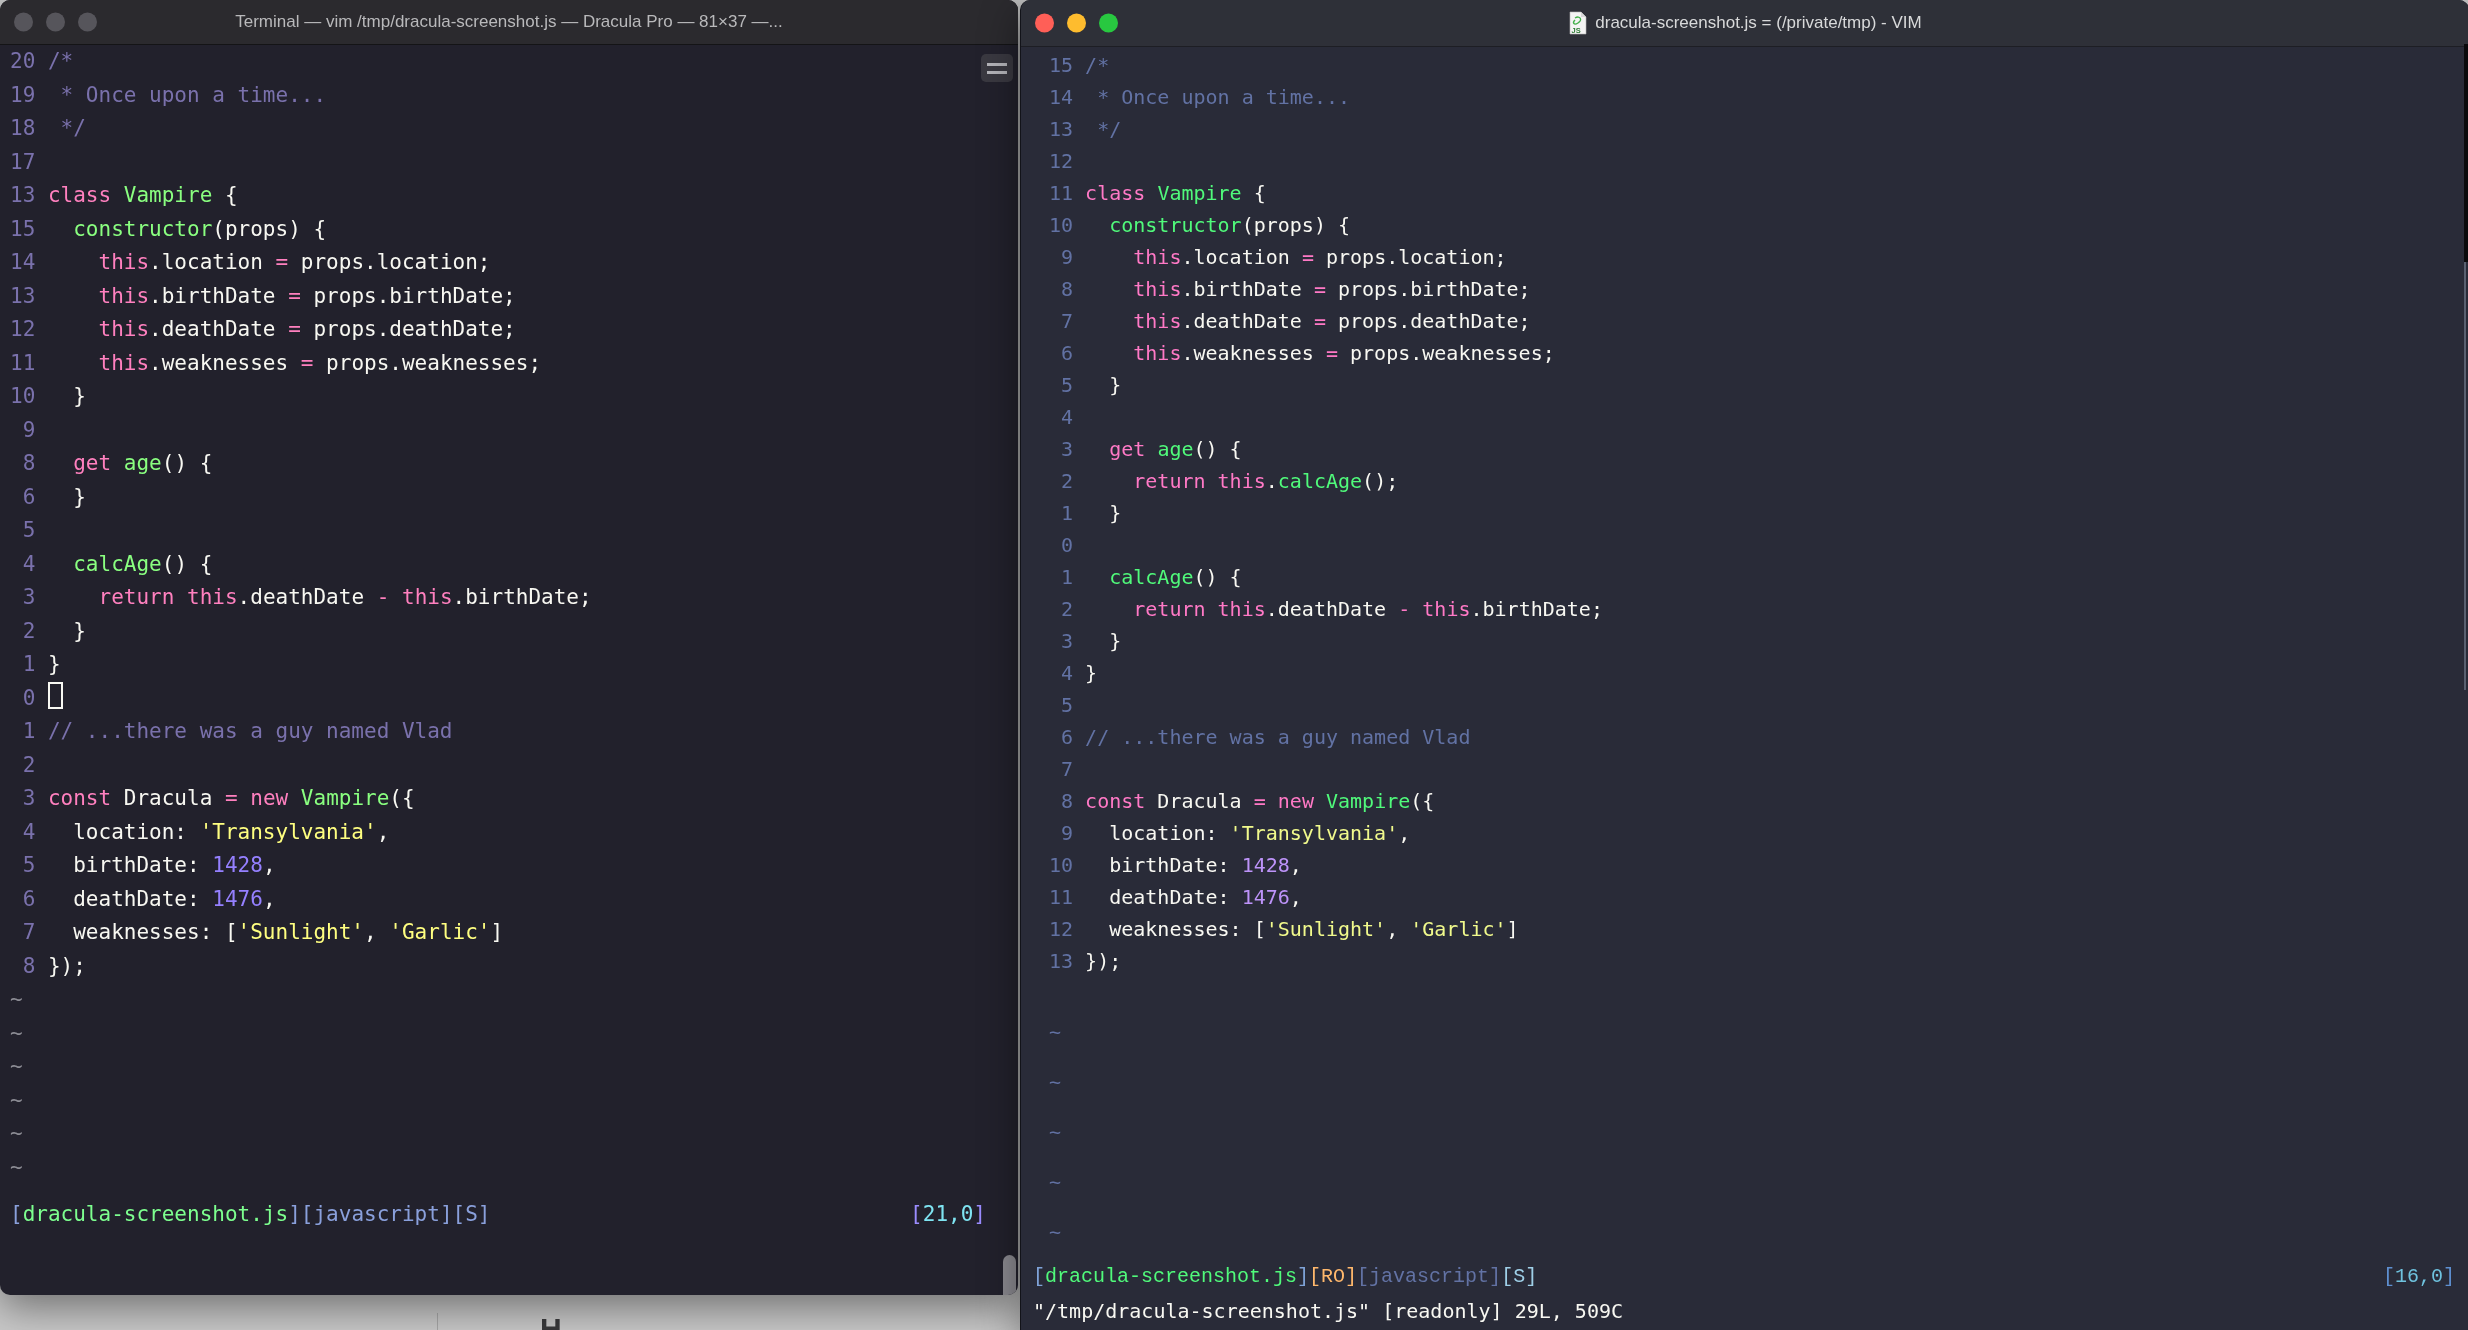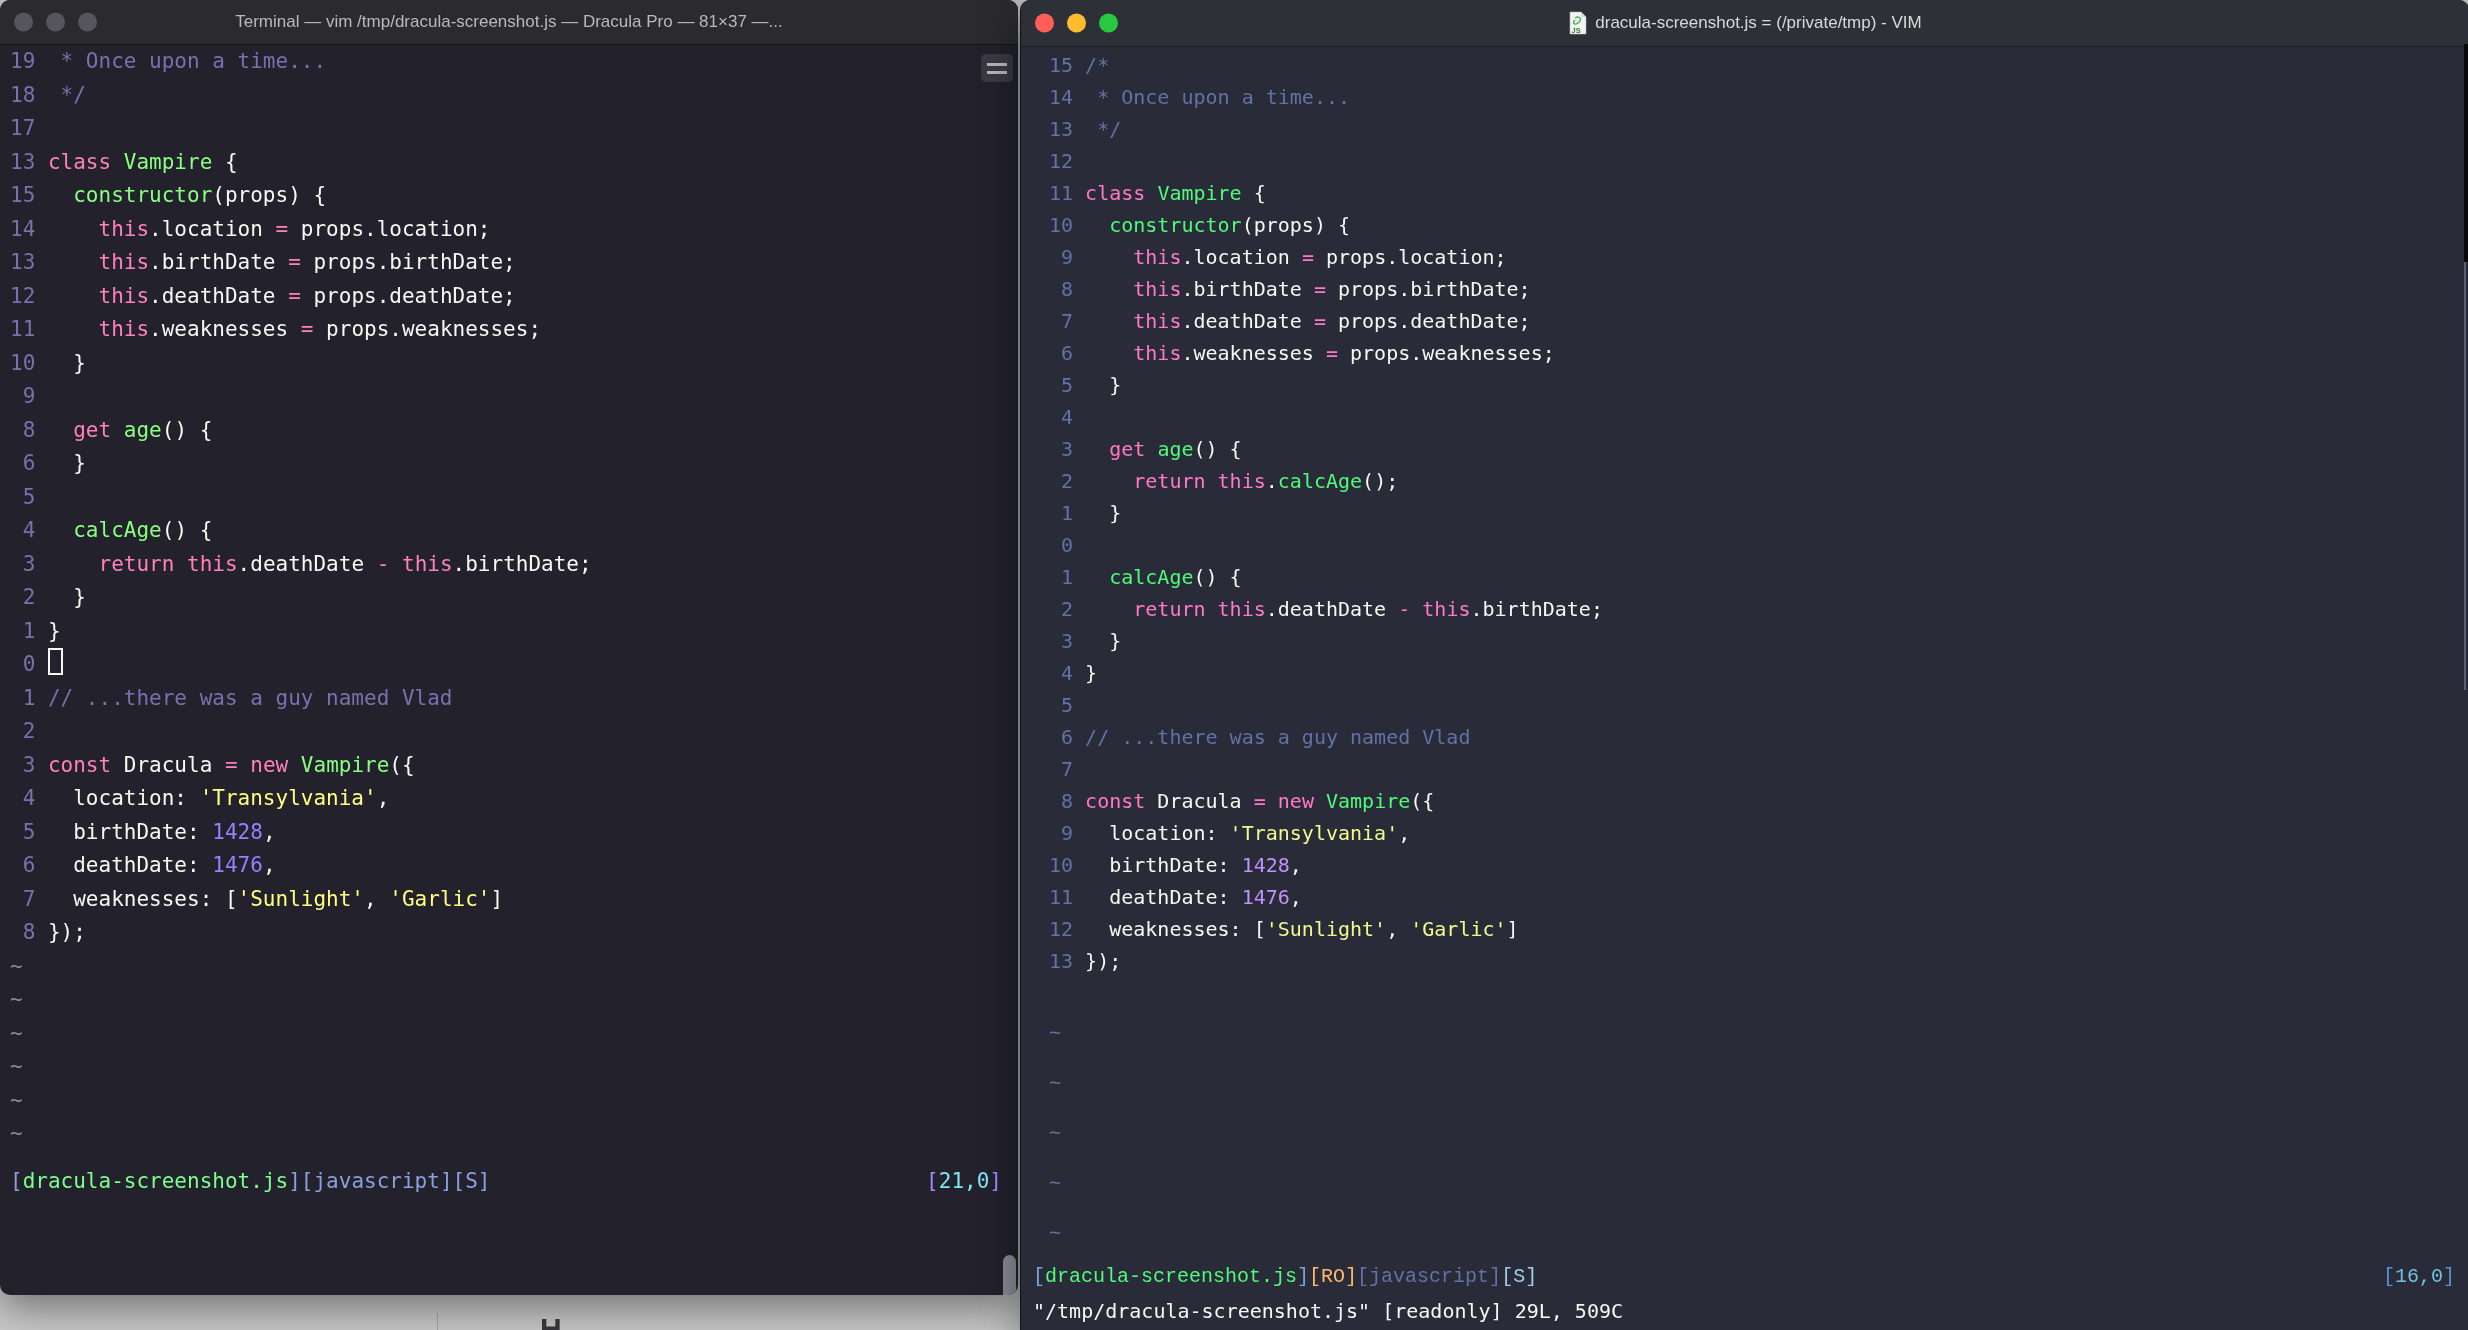--- a/index.html
+++ b/index.html
@@ -49,21 +49,21 @@
   .win-left .tok-n{color:var(--left-number)}  .win-left .tok-p{color:var(--left-fg)}
   .win-right .tok-c{color:var(--right-comment)} .win-right .tok-k{color:var(--right-keyword)}
   .win-right .tok-f{color:var(--right-func)}    .win-right .tok-s{color:var(--right-string)}
   .win-right .tok-n{color:var(--right-number)}  .win-right .tok-p{color:var(--right-fg)}
 
   .cursor-hollow{display:inline-block;width:11px;height:23px;border:2px solid #f8f8f2;
                  vertical-align:-4px;}
 
   
   .statusline{display:flex;justify-content:space-between;white-space:pre;}
-  .win-left .statusline{margin-top:14px;padding-right:16px;}
+  .win-left .statusline{margin-top:14px;padding-right:32px;}
   .win-left .tok-sb{color:var(--left-stBr)}  .win-left .tok-sf{color:var(--left-stFn)}
   .win-left .tok-st{color:var(--left-stTag)} .win-left .tok-pb{color:var(--left-stPosBr)}
   .win-left .tok-pn{color:var(--left-stPosNum)}
   .vstat1{position:absolute;left:12px;right:14px;bottom:38px;font-size:20px;line-height:30px;font-family:Liberation Mono, monospace;}
   .vstat2{position:absolute;left:12px;right:14px;bottom:4px;font-size:20px;line-height:30px;
           color:var(--right-fg);white-space:pre;}
   .win-right .tok-sb{color:var(--right-stBr)} .win-right .tok-sf{color:var(--right-stFn)}
   .win-right .tok-sr{color:var(--right-stRo)} .win-right .tok-st{color:var(--right-stTag)}
   .win-right .tok-ss{color:var(--right-stS)}  .win-right .tok-pb{color:var(--right-stPosBr)}
   .win-right .tok-pn{color:var(--right-stPosNum)}
@@ -91,20 +91,21 @@
     <div class="lights">
       <span class="light"></span>
       <span class="light"></span>
       <span class="light"></span>
     </div>
     <span>Terminal — vim /tmp/dracula-screenshot.js — Dracula Pro — 81×37 —...</span>
   </div>
 
   <div class="pane">
     <div>
+        <div class="row"><span class="ln">20</span><span><span class="tok-c">/*</span></span></div>
         <div class="row"><span class="ln">19</span><span><span class="tok-c"> * Once upon a time...</span></span></div>
         <div class="row"><span class="ln">18</span><span><span class="tok-c"> */</span></span></div>
         <div class="row"><span class="ln">17</span><span></span></div>
         <div class="row"><span class="ln">13</span><span><span class="tok-k">class</span><span class="tok-p"> </span><span class="tok-f">Vampire</span><span class="tok-p"> {</span></span></div>
         <div class="row"><span class="ln">15</span><span><span class="tok-p">  </span><span class="tok-f">constructor</span><span class="tok-p">(props) {</span></span></div>
         <div class="row"><span class="ln">14</span><span><span class="tok-p">    </span><span class="tok-k">this</span><span class="tok-p">.location </span><span class="tok-k">=</span><span class="tok-p"> props.location;</span></span></div>
         <div class="row"><span class="ln">13</span><span><span class="tok-p">    </span><span class="tok-k">this</span><span class="tok-p">.birthDate </span><span class="tok-k">=</span><span class="tok-p"> props.birthDate;</span></span></div>
         <div class="row"><span class="ln">12</span><span><span class="tok-p">    </span><span class="tok-k">this</span><span class="tok-p">.deathDate </span><span class="tok-k">=</span><span class="tok-p"> props.deathDate;</span></span></div>
         <div class="row"><span class="ln">11</span><span><span class="tok-p">    </span><span class="tok-k">this</span><span class="tok-p">.weaknesses </span><span class="tok-k">=</span><span class="tok-p"> props.weaknesses;</span></span></div>
         <div class="row"><span class="ln">10</span><span><span class="tok-p">  }</span></span></div>

